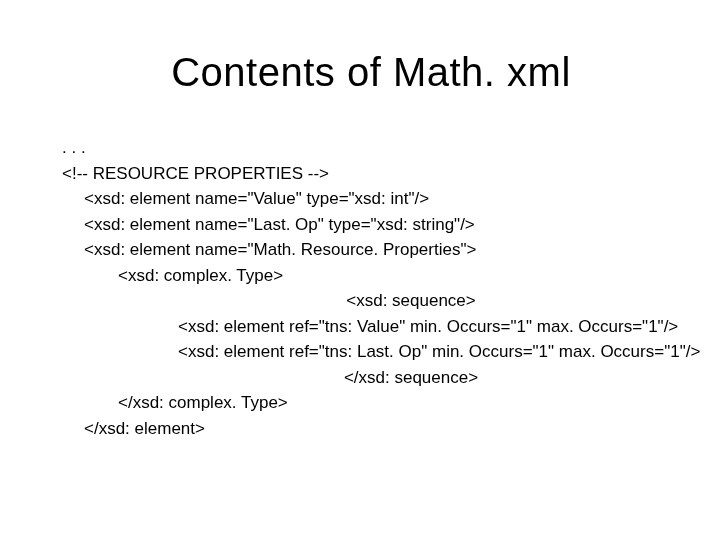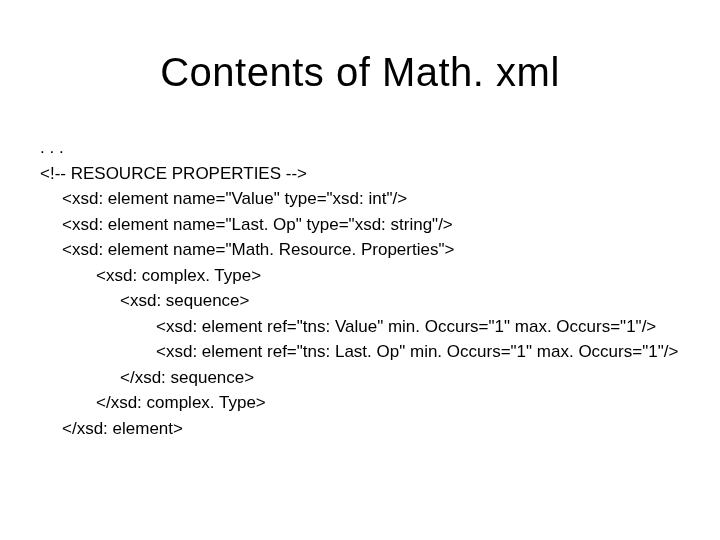--- a/index.html
+++ b/index.html
@@ -9,39 +9,39 @@
     height: 540px;
     background: #ffffff;
     font-family: Arial, Helvetica, sans-serif;
     color: #000000;
     overflow: hidden;
   }
   .slide {
     width: 720px;
     height: 540px;
     box-sizing: border-box;
-    padding: 50px 40px 40px 40px;
+    padding: 50px 40px 40px 62px;
   }
   .title {
     font-size: 40px;
     font-weight: 400;
     text-align: center;
     margin: 0 0 40px 0;
     letter-spacing: 0.5px;
   }
   .code {
     font-family: Arial, Helvetica, sans-serif;
     font-size: 17px;
     line-height: 1.5;
     white-space: pre;
   }
   .l0 { margin-left: 0; }
   .l1 { margin-left: 22px; }
   .l2 { margin-left: 56px; }
-  .l3 { margin-left: 80px; }
+  .l3 { margin-left: 80px; text-align: center; }
   .l4 { margin-left: 116px; }
 </style>
 </head>
 <body>
 
 <div class="slide">
   <h1 class="title">Contents of Math. xml</h1>
   <div class="code" id="code-block"><div class="l0">. . .</div><div class="l0">&lt;!-- RESOURCE PROPERTIES --&gt;</div><div class="l1">&lt;xsd: element name="Value" type="xsd: int"/&gt;</div><div class="l1">&lt;xsd: element name="Last. Op" type="xsd: string"/&gt;</div><div class="l1">&lt;xsd: element name="Math. Resource. Properties"&gt;</div><div class="l2">&lt;xsd: complex. Type&gt;</div><div class="l3">&lt;xsd: sequence&gt;</div><div class="l4">&lt;xsd: element ref="tns: Value" min. Occurs="1" max. Occurs="1"/&gt;</div><div class="l4">&lt;xsd: element ref="tns: Last. Op" min. Occurs="1" max. Occurs="1"/&gt;</div><div class="l3">&lt;/xsd: sequence&gt;</div><div class="l2">&lt;/xsd: complex. Type&gt;</div><div class="l1">&lt;/xsd: element&gt;</div></div>
 </div>
 

